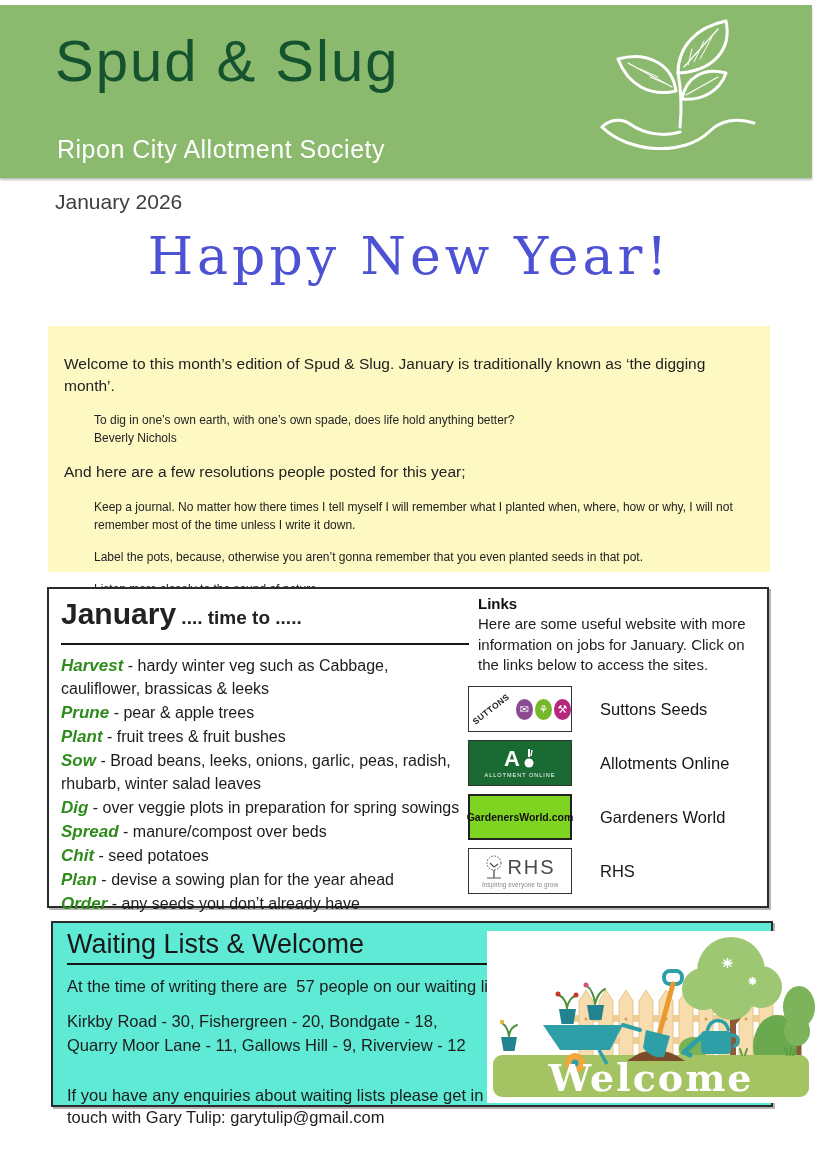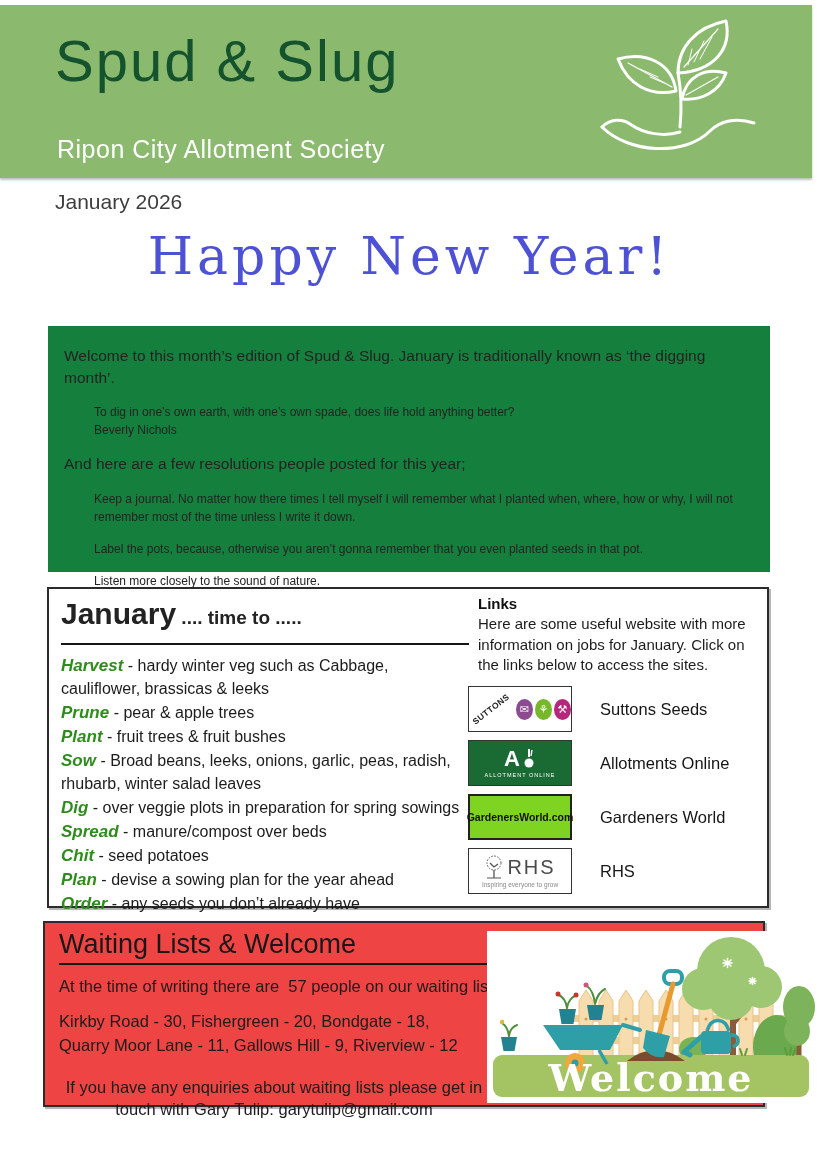--- a/index.html
+++ b/index.html
@@ -16,21 +16,21 @@
   .masthead-art { position:absolute; left:588px; top:10px; }
 
   
   .issue-date { position:absolute; left:55px; top:190px; font-size:21px; color:#3d3d3d; }
   .headline { position:absolute; left:0; top:226px; width:819px; text-align:center;
               font-family:"DejaVu Serif", serif; font-size:52px; color:#4d52d4;
               letter-spacing:4px; font-weight:500; }
 
   
   .intro-box { position:absolute; left:48px; top:326px; width:722px; height:246px;
-               background:#15803d; padding:19px 16px; color:#222; }
+               background:#fef9c3; padding:27px 16px; color:#222; }
   .intro-box p.norm { font-size:15.5px; line-height:1.4; margin-bottom:15px; }
   .intro-box .quote { font-size:12px; line-height:1.5;
                       margin:0 0 14px 30px; }
   .intro-box .quote .author { display:block; }
 
   
   .jobs-box { position:absolute; left:47px; top:587px; width:722px; height:321px;
               border:2px solid #2b2b2b; background:#fff; box-shadow:2px 2px 0 rgba(120,120,120,.55); }
   .jobs-left { position:absolute; left:12px; top:8px; width:408px; }
   .jobs-title { border-bottom:2px solid #161616; padding-bottom:12px; color:#222; }
@@ -65,29 +65,29 @@
   .tile-gw { background:#7fd321; border:2px solid #222; }
   .gw-text { font-size:10.5px; font-weight:bold; color:#111; }
 
   
   .tile-rhs { flex-direction:column; }
   .rhs-top { display:flex; align-items:center; }
   .rhs-letters { font-size:20px; color:#4a4a4a; letter-spacing:2px; margin-left:3px; }
   .rhs-tagline { font-size:6.5px; color:#888; margin-top:1px; }
 
   
-  .waiting-box { position:absolute; left:43px; top:921px; width:722px; height:186px;
-                 border:2px solid #2b2b2b; background:#ef4444; box-shadow:2px 2px 0 rgba(120,120,120,.55); }
+  .waiting-box { position:absolute; left:51px; top:921px; width:722px; height:186px;
+                 border:2px solid #2b2b2b; background:#5eead4; box-shadow:2px 2px 0 rgba(120,120,120,.55); }
   .waiting-inner { position:absolute; left:14px; top:6px; width:694px; }
   .waiting-title { font-size:27px; color:#181818; font-weight:400;
                    border-bottom:2px solid #161616; padding-bottom:3px; }
   .waiting-line1 { font-size:16.5px; color:#1c1c1c; margin-top:12px; white-space:pre-wrap; }
   .waiting-streets { font-size:16.5px; color:#1c1c1c; margin-top:14px; line-height:1.45; }
-  .waiting-contact { width:430px; text-align:center; font-size:16.5px; color:#1c1c1c;
-                     margin-top:18px; line-height:1.35; }
+  .waiting-contact { width:430px; font-size:16.5px; color:#1c1c1c;
+                     margin-top:26px; line-height:1.35; }
   .welcome-art { position:absolute; left:487px; top:931px; width:328px; height:172px;
                  background:#fff; z-index:5; }
 </style>
 </head>
 <body>
 
 <div class="page">
 
   <header class="masthead">
     <div class="masthead-title">Spud &amp; Slug</div>

